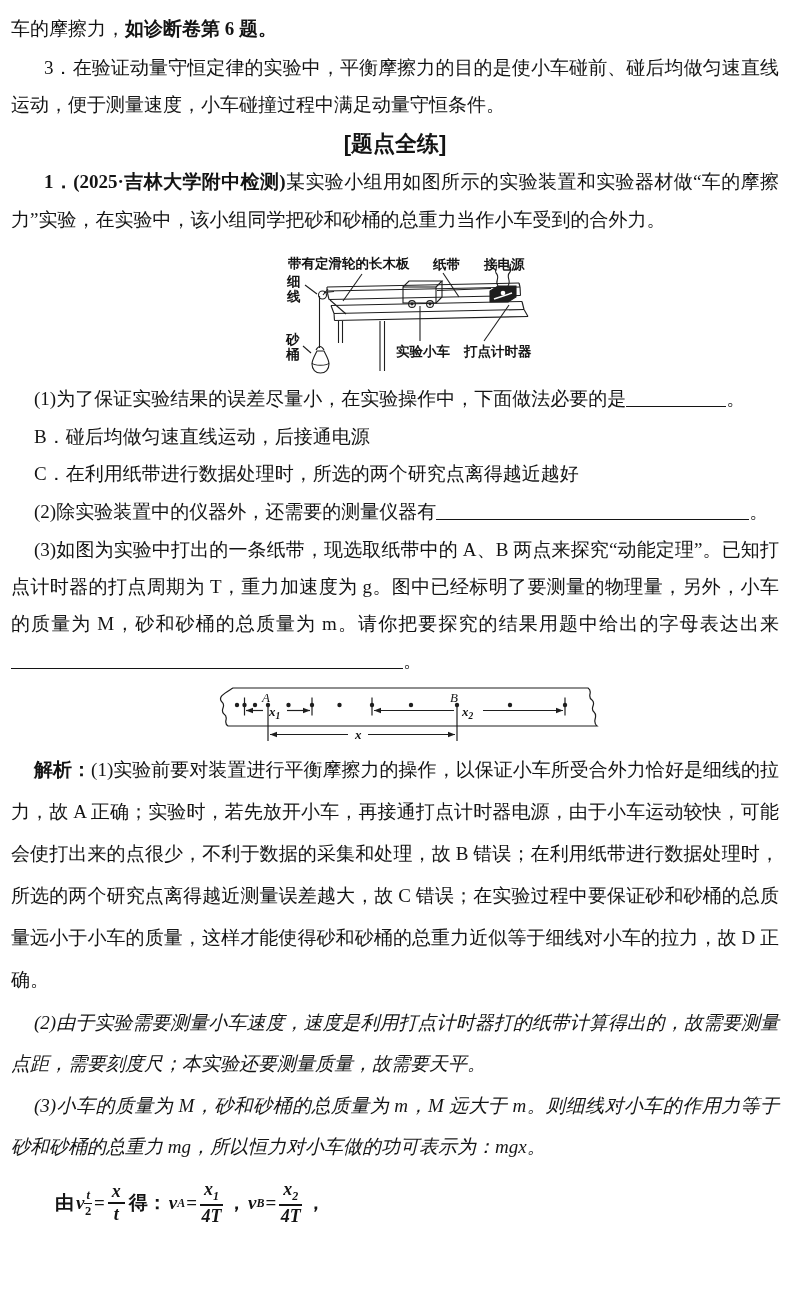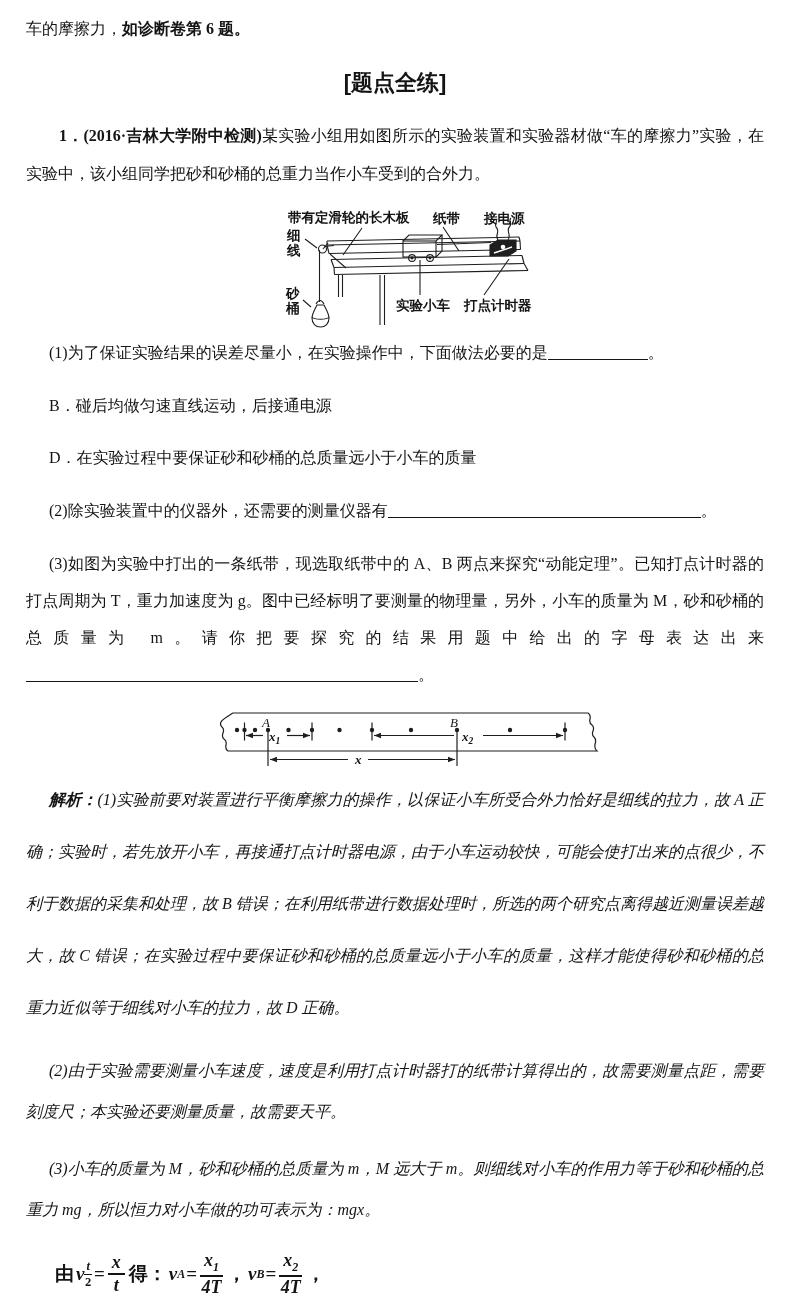--- a/index.html
+++ b/index.html
@@ -2,39 +2,39 @@
 <html><head>
 <meta charset="utf-8">
 <style>
   html,body{margin:0;padding:0;background:#ffffff;}
   body{
     width:790px;height:1294px;overflow:hidden;
     font-family:"Liberation Serif","DejaVu Serif",serif;
     color:#141414;
   }
   .page{width:770px;padding:0 10px;box-sizing:content-box;}
-  p{margin:16px;font-size:16px;text-align:justify;}
+  p{margin:1px;font-size:19px;text-align:justify;}
   .top-sec{line-height:37.5px;}
   .top-sec .first{margin-top:10px;}
   .q-line{line-height:36.5px;}
   .p3{line-height:37px;}
   .indent{text-indent:23px;}
   .indent-lg{text-indent:33px;}
   .bold{font-weight:bold;}
   .heading{font-family:"Liberation Sans","DejaVu Sans",sans-serif;
     font-weight:bold;text-align:center;font-size:22px;line-height:37.5px;}
   .blank{display:inline-block;border-bottom:1.6px solid #141414;height:16px;vertical-align:-2px;}
   .blank.w1{width:100px;}
   .blank.w2{width:313px;}
   .blank.w3{width:392px;}
   figure{margin:0;padding:0;}
   .apparatus{margin:16px 0 0 268px;width:270px;height:126px;}
   .tapefig{margin:5px 0 0 205px;width:395px;height:62px;}
   svg text{font-family:"Liberation Serif","DejaVu Serif",serif;}
-  .an{line-height:52px;font-style:italic;}
+  .an{line-height:42px;}
   .an2{line-height:41px;font-style:italic;}
   .an .lbl{font-weight:bold;}
   
   .formula{margin:8px 0 0 43px;height:56px;display:flex;align-items:center;
     font-size:19px;font-weight:bold;}
   .formula .cjk{font-style:normal;padding:0 2px;}
   .mvar{font-style:italic;font-weight:bold;}
   .mop{padding:0 1px;font-weight:bold;}
   .frac{display:inline-block;text-align:center;vertical-align:middle;font-size:18px;line-height:1.05;margin:0 2px;}
   .fnum{display:block;border-bottom:2px solid #141414;padding:0 4px 1px;}
@@ -44,22 +44,23 @@
   sub{font-size:12px;font-style:italic;}
   .formula sub{vertical-align:-5px;}
 </style>
 </head>
 <body>
 
 <div class="page">
 
   <div class="top-sec">
     <p class="first"><span>车的摩擦力，</span><span class="bold">如诊断卷第 6 题。</span></p>
+    <p class="indent-lg">3．在验证动量守恒定律的实验中，平衡摩擦力的目的是使小车碰前、碰后均做匀速直线运动，便于测量速度，小车碰撞过程中满足动量守恒条件。</p>
     <div class="heading">[题点全练]</div>
-    <p class="indent-lg"><span class="bold">1．</span><span class="bold">(2016·吉林大学附中检测)</span><span>某实验小组用如图所示的实验装置和实验器材做“车的摩擦力”实验，在实验中，该小组同学把砂和砂桶的总重力当作小车受到的合外力。</span></p>
+    <p class="indent-lg"><span class="bold">1．</span><span class="bold">(2025·吉林大学附中检测)</span><span>某实验小组用如图所示的实验装置和实验器材做“车的摩擦力”实验，在实验中，该小组同学把砂和砂桶的总重力当作小车受到的合外力。</span></p>
   </div>
 
   <figure class="apparatus">
     <svg width="270" height="126" viewBox="278 244 270 126">
       <g stroke="#1e1e1e" stroke-width="1.1" fill="none">
 
         <line x1="362" y1="264" x2="343" y2="291"></line>
         <line x1="443" y1="263" x2="459" y2="287"></line>
         <line x1="305" y1="275" x2="317" y2="284"></line>
         <line x1="303" y1="336" x2="311" y2="343"></line>
@@ -138,21 +139,21 @@
         <text x="286" y="334">砂</text>
         <text x="286" y="349">桶</text>
         <text x="396" y="346">实验小车</text>
         <text x="464" y="346">打点计时器</text>
       </g>
     </svg>
   </figure>
 
   <p class="q-line indent" style="margin-top:1px;"><span>(1)为了保证实验结果的误差尽量小，在实验操作中，下面做法必要的是</span><span class="blank w1"></span><span>。</span></p>
   <p class="q-line indent">B．碰后均做匀速直线运动，后接通电源</p>
-  <p class="q-line indent">D．在实验过程中要保证砂和砂桶的总质量远小于小车的质量</p>
+  <p class="q-line indent">C．在利用纸带进行数据处理时，所选的两个研究点离得越近越好</p>
   <p class="q-line indent"><span>(2)除实验装置中的仪器外，还需要的测量仪器有</span><span class="blank w2"></span><span>。</span></p>
   <p class="p3 indent"><span>(3)如图为实验中打出的一条纸带，现选取纸带中的 A、B 两点来探究“动能定理”。已知打点计时器的打点周期为 T，重力加速度为 g。图中已经标明了要测量的物理量，另外，小车的质量为 M，砂和砂桶的总质量为 m。请你把要探究的结果用题中给出的字母表达出来</span><span class="blank w3"></span><span>。</span></p>
 
   <figure class="tapefig">
     <svg width="395" height="62" viewBox="215 744 395 62">
       <g stroke="#1e1e1e" stroke-width="1.2" fill="none">
 
         <path d="M233,748 L588,748 C594,752 586,756 592,760 C597,764 589,768 594,772 C599,777 591,781 597,786 L228,786 C222,782 230,778 224,774 C219,770 227,766 222,762 C217,757 225,753 233,748 Z"></path>
 
         <line x1="244.5" y1="757.5" x2="244.5" y2="775.5"></line>

